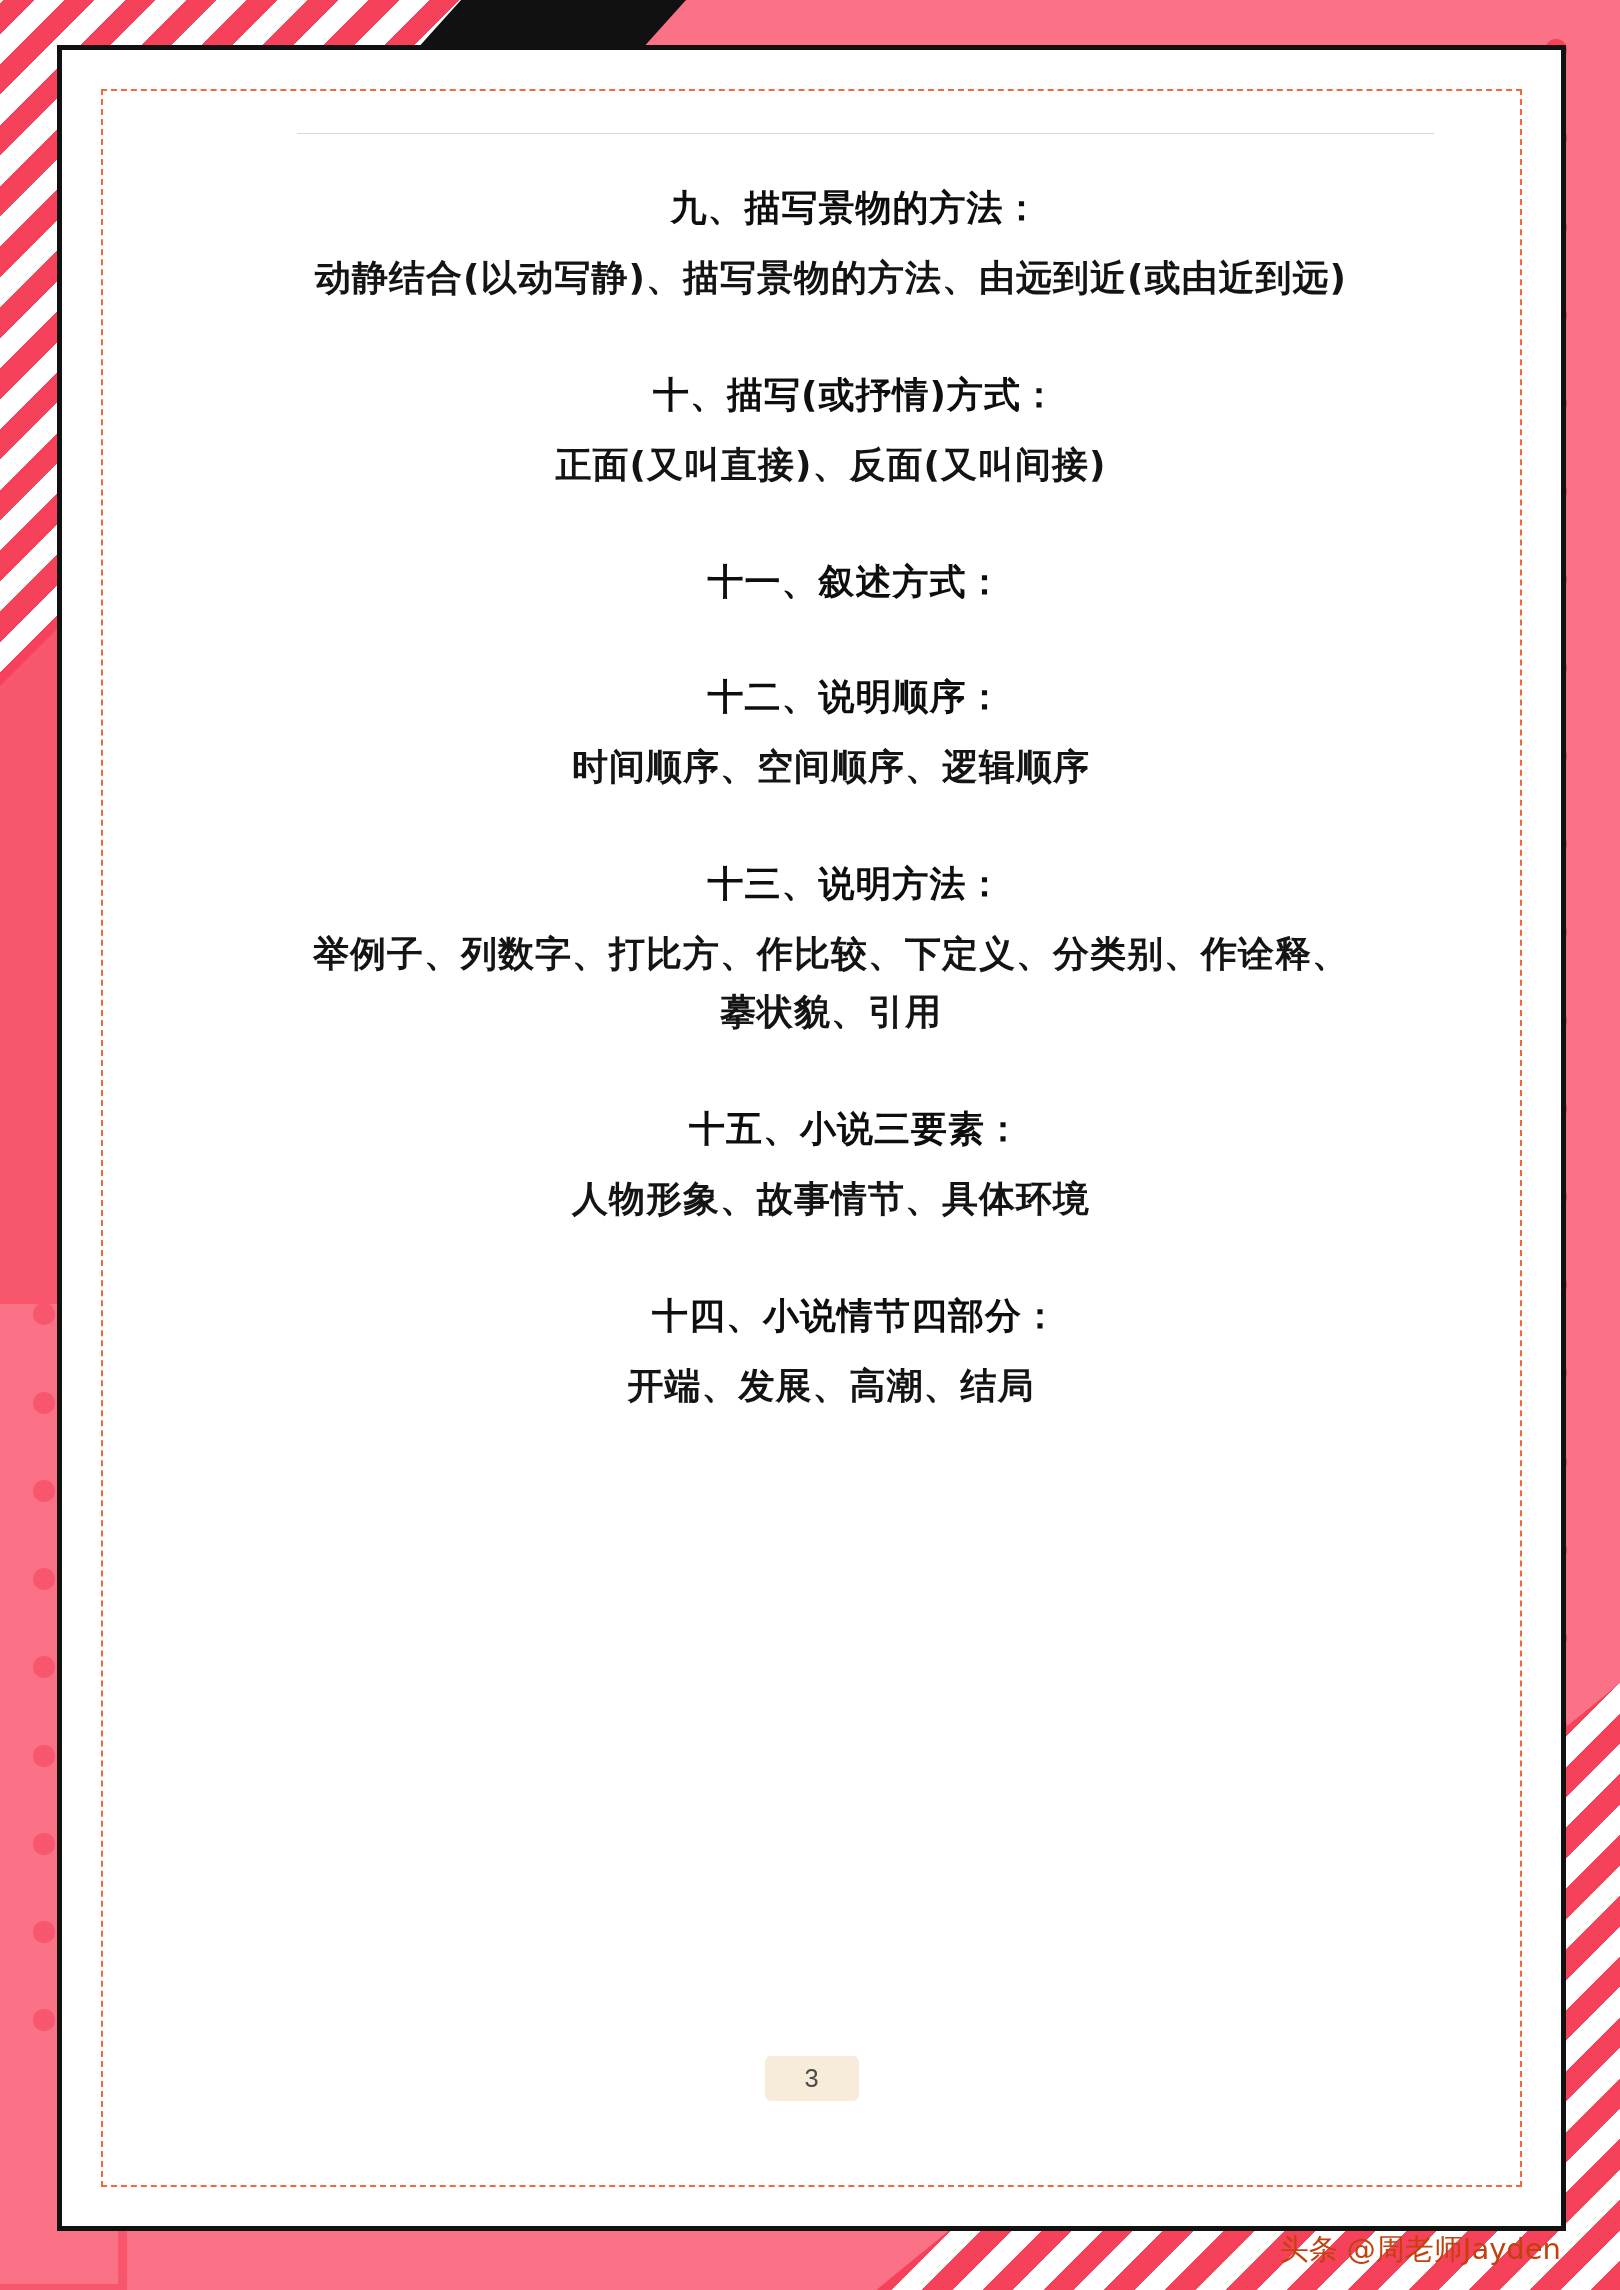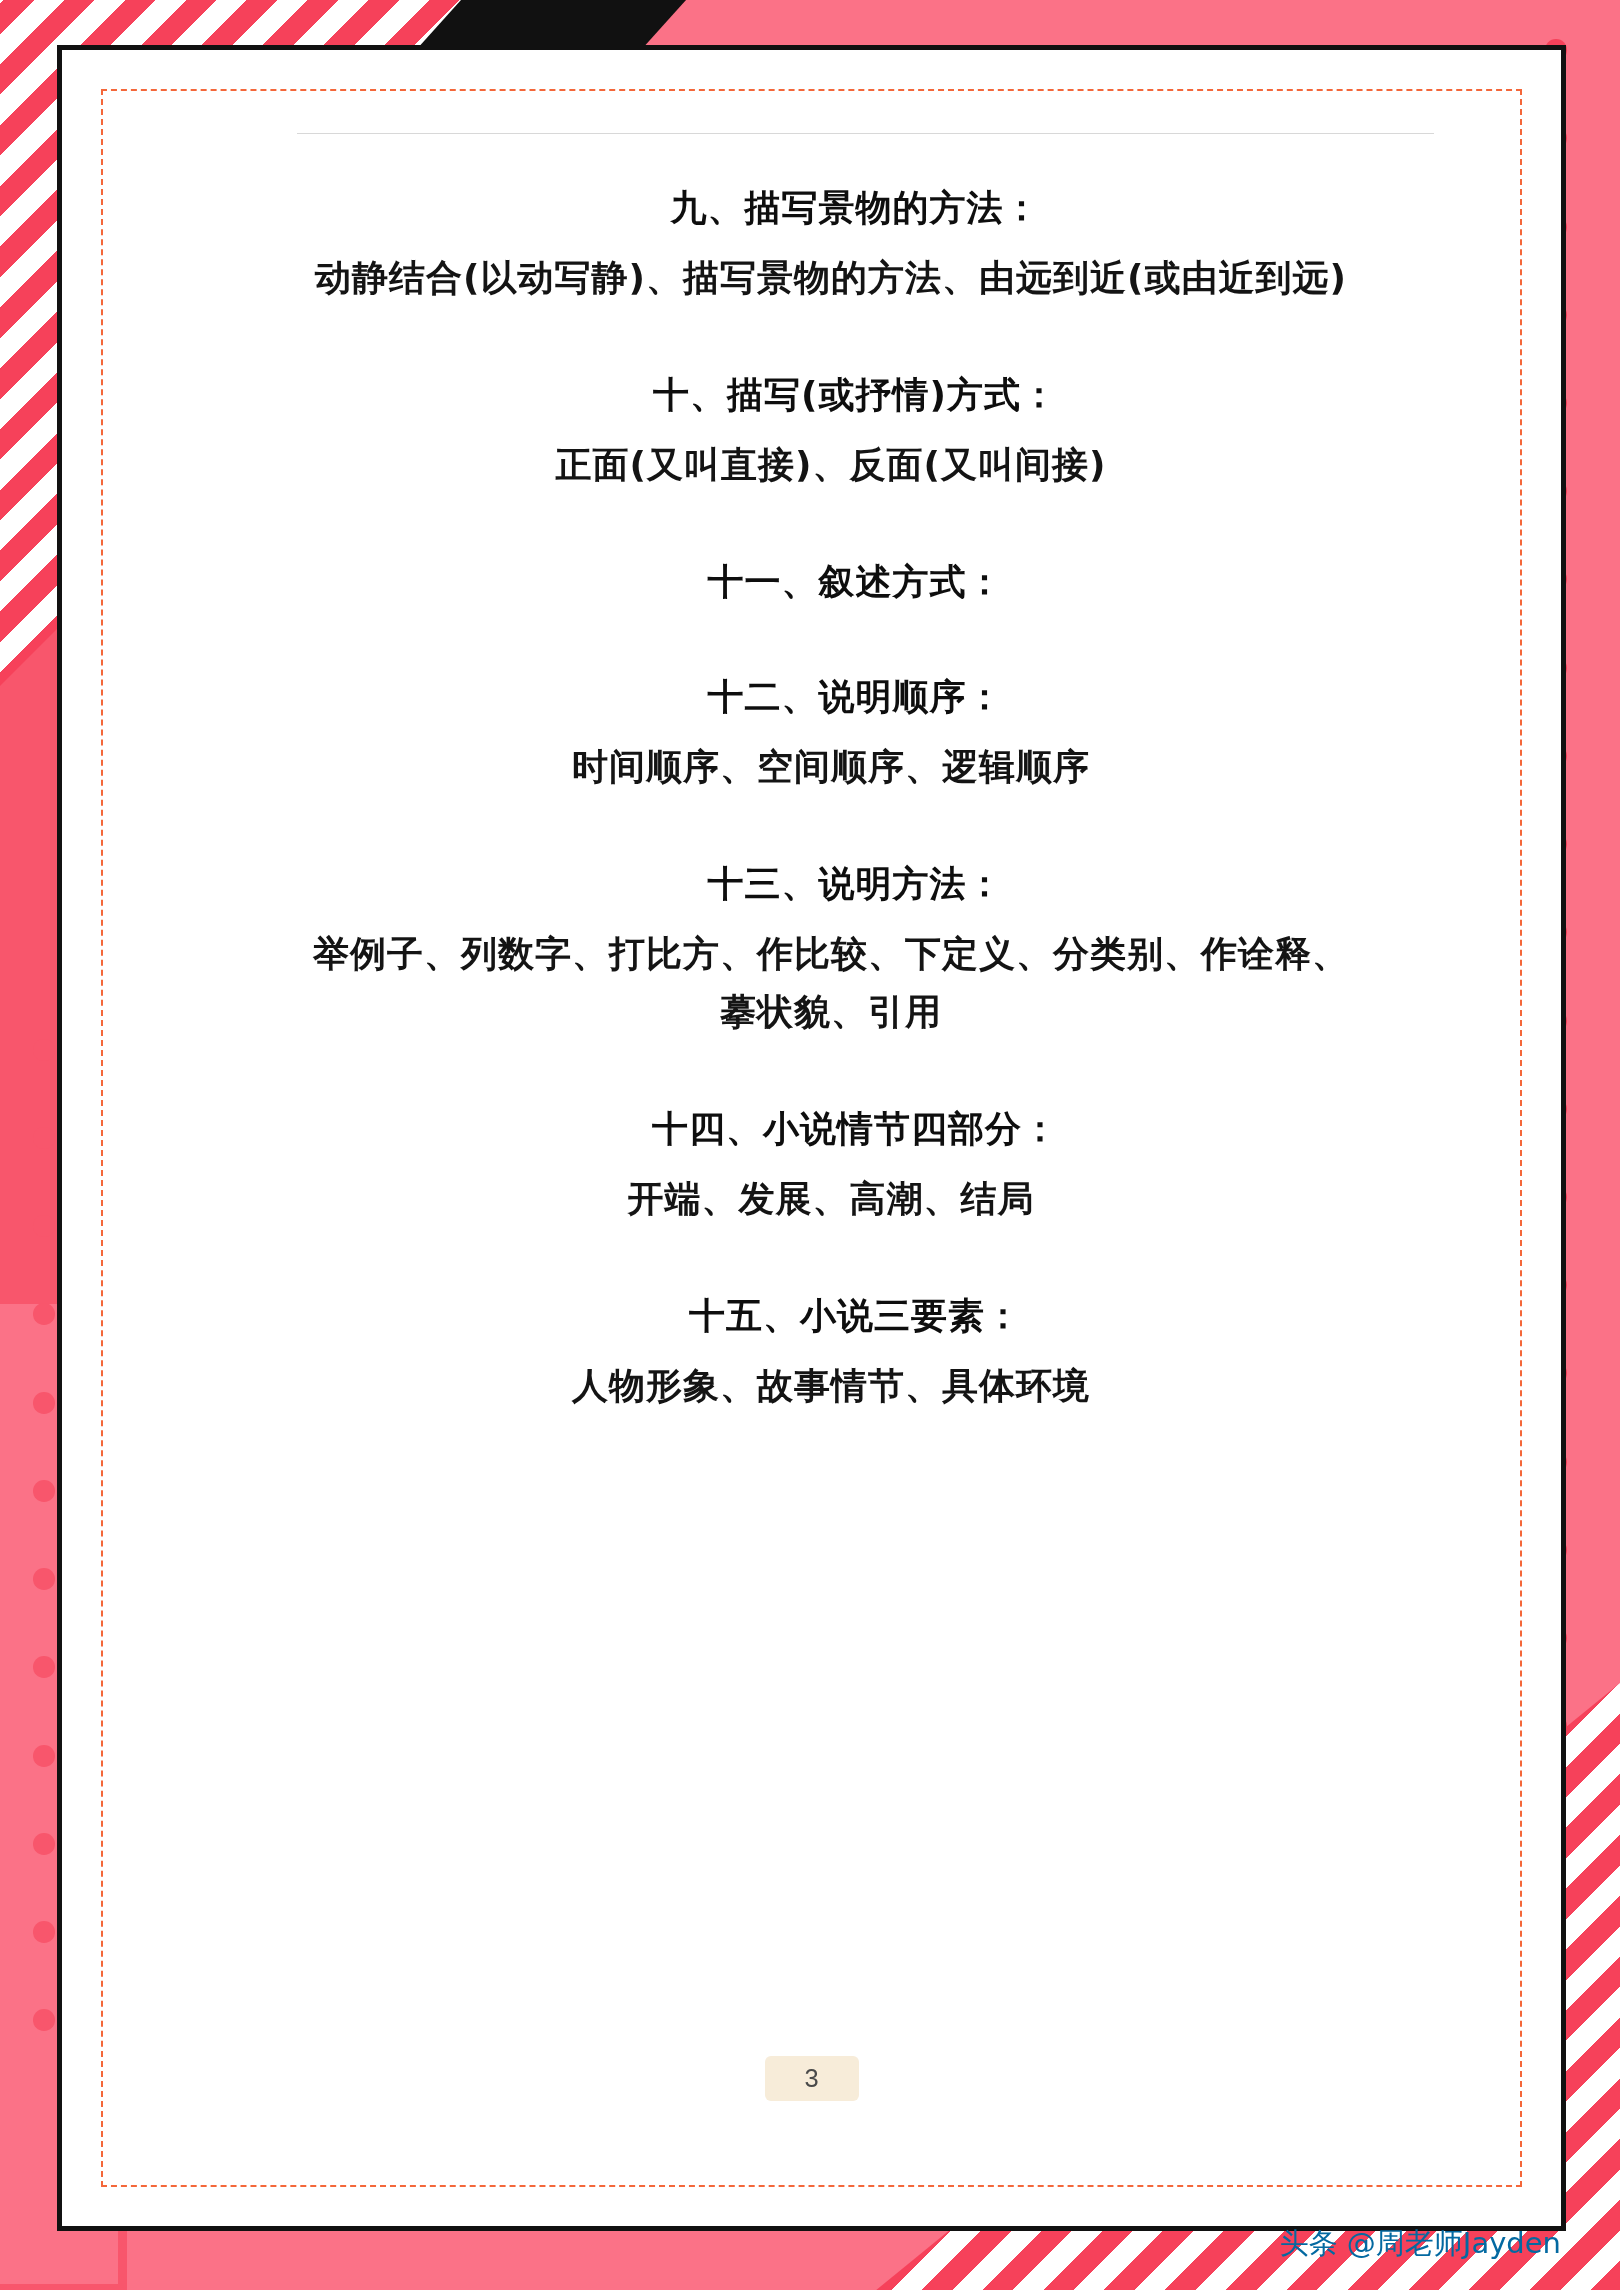--- a/index.html
+++ b/index.html
@@ -190,23 +190,23 @@
     font-size: 25.5px;
     color: #4a4a4a;
     font-family: "Liberation Sans", sans-serif;
     z-index: 7;
   }
 
   
   .watermark {
     position: absolute;
     right: 59px;
-    bottom: 27px;
+    bottom: 21px;
     font-size: 29px;
-    color: #0369a1;
+    color: #c2410c;
     z-index: 20;
     font-family: "DejaVu Sans", "Liberation Sans", sans-serif;
     white-space: nowrap;
   }
 </style>
 </head>
 <body>
 
 <div class="bg">
   <div class="pink-top"></div>
@@ -280,27 +280,27 @@
       <div class="heading">十二、说明顺序：</div>
       <div class="body-line">时间顺序、空间顺序、逻辑顺序</div>
     </div>
 
     <div class="block">
       <div class="heading">十三、说明方法：</div>
       <div class="body-line">举例子、列数字、打比方、作比较、下定义、分类别、作诠释、摹状貌、引用</div>
     </div>
 
     <div class="block">
+      <div class="heading">十五、小说三要素：</div>
+      <div class="body-line">人物形象、故事情节、具体环境</div>
+    </div>
+
+    <div class="block">
       <div class="heading">十四、小说情节四部分：</div>
       <div class="body-line">开端、发展、高潮、结局</div>
     </div>
-
-    <div class="block">
-      <div class="heading">十五、小说三要素：</div>
-      <div class="body-line">人物形象、故事情节、具体环境</div>
-    </div>
   </div>
 
   <div class="page-number">3</div>
 </div>
 
 <div class="watermark">头条 @周老师Jayden</div>
 
 
 </body></html>

